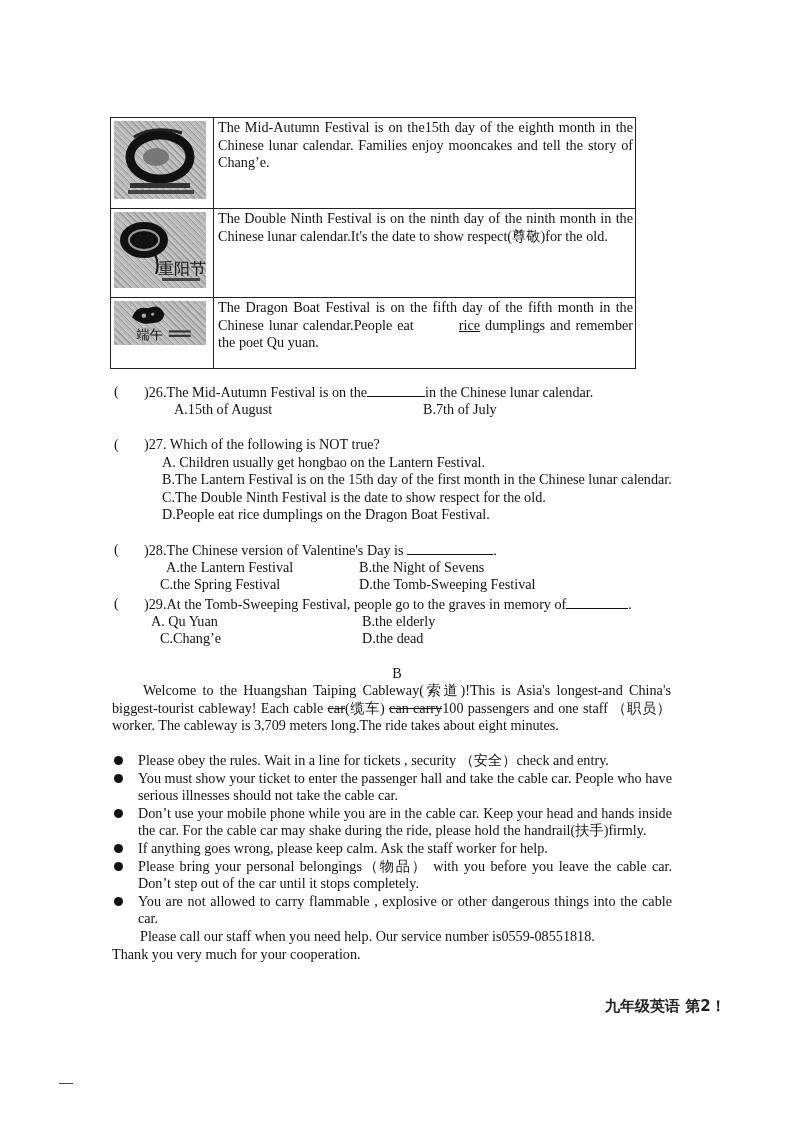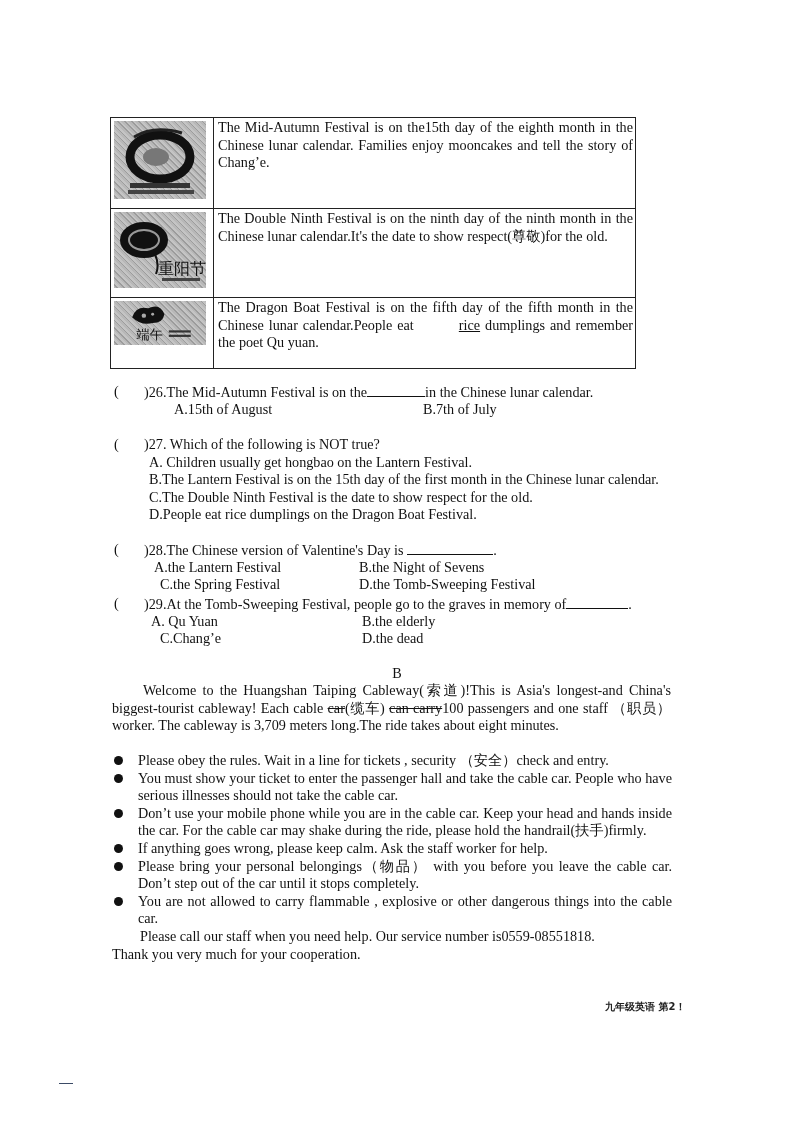--- a/index.html
+++ b/index.html
@@ -29,37 +29,37 @@
   .fest-row-3 .thumb { height: 44px; }
   .thumb svg { position: absolute; left: 0; top: 0; width: 100%; height: 100%; }
 
   
   .q-block { position: absolute; left: 114px; width: 566px; }
   .q-line { position: relative; height: 17.6px; white-space: nowrap; }
   .paren { position: absolute; left: 0; }
   .q-text { position: absolute; left: 30px; }
   .opt { position: absolute; white-space: nowrap; }
   .blank { display: inline-block; border-bottom: 1px solid #111; height: 13px; vertical-align: baseline; }
-  .opt-wrap { position: relative; margin-left: 35px; text-align: justify; width: 520px; }
+  .opt-wrap { position: relative; margin-left: 48px; text-align: justify; width: 520px; }
 
   .section-label { position: absolute; left: 0; width: 794px; text-align: center; top: 665px; }
 
   .passage { position: absolute; left: 112px; width: 559px; text-align: justify; }
   .passage p { margin: 0; }
   .indent { text-indent: 31px; }
   .strike { text-decoration: line-through; }
 
   .rules { position: absolute; left: 112px; width: 560px; top: 752px; }
   .rule { position: relative; padding-left: 26px; text-align: justify; }
   .bullet {
     position: absolute; left: 2px; top: 4px; width: 9px; height: 9px;
     border-radius: 50%; background: #111;
   }
 
-  .footer-note { position: absolute; left: 605px; top: 998px; font-family: "DejaVu Sans", sans-serif; font-size: 10px; font-weight: bold; color: #222; }
+  .footer-note { position: absolute; left: 605px; top: 998px; font-family: "DejaVu Sans", sans-serif; font-size: 15px; font-weight: bold; color: #222; }
   .mark-line { position: absolute; left: 59px; top: 1083px; width: 14px; height: 1px; background: #3b4b66; }
 </style>
 </head>
 <body>
 
 <div class="page">
 
   <table class="fest-table">
     <tbody>
         <tr class="fest-row-1">
@@ -129,21 +129,21 @@
     <div class="opt-wrap">C.The Double Ninth Festival is the date to show respect for the old.</div>
     <div class="opt-wrap">D.People eat rice dumplings on the Dragon Boat Festival.</div>
   </div>
 
   <div class="q-block" style="top:541px;">
     <div class="q-line">
       <span class="paren">(</span>
       <span class="q-text"><span>)28.The Chinese version of Valentine's Day is</span> <span class="blank" style="width:86px;"></span><span>.</span></span>
     </div>
     <div class="q-line">
-      <span class="opt" style="left:40px;">A.the Lantern Festival</span>
+      <span class="opt" style="left:52px;">A.the Lantern Festival</span>
       <span class="opt" style="left:245px;">B.the Night of Sevens</span>
     </div>
     <div class="q-line">
       <span class="opt" style="left:46px;">C.the Spring Festival</span>
       <span class="opt" style="left:245px;">D.the Tomb-Sweeping Festival</span>
     </div>
   </div>
 
   <div class="q-block" style="top:595px;">
     <div class="q-line">

